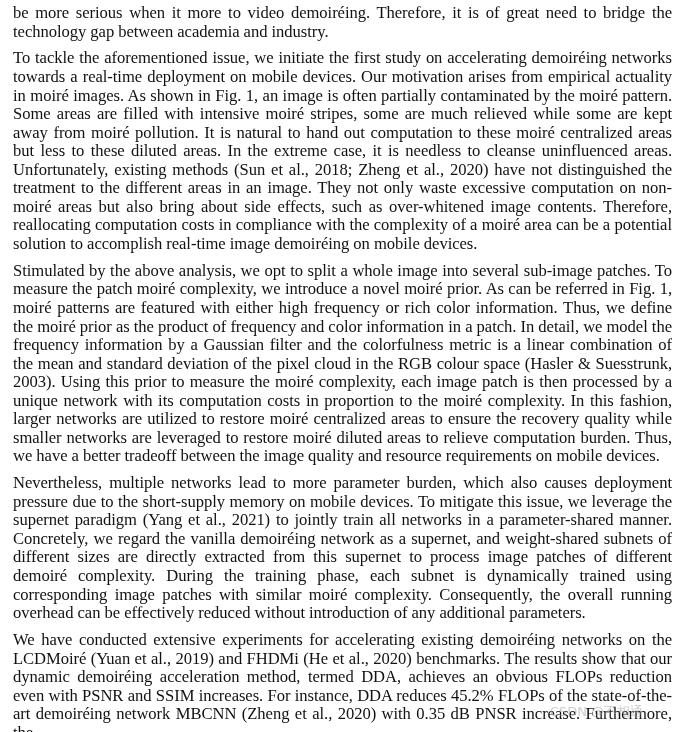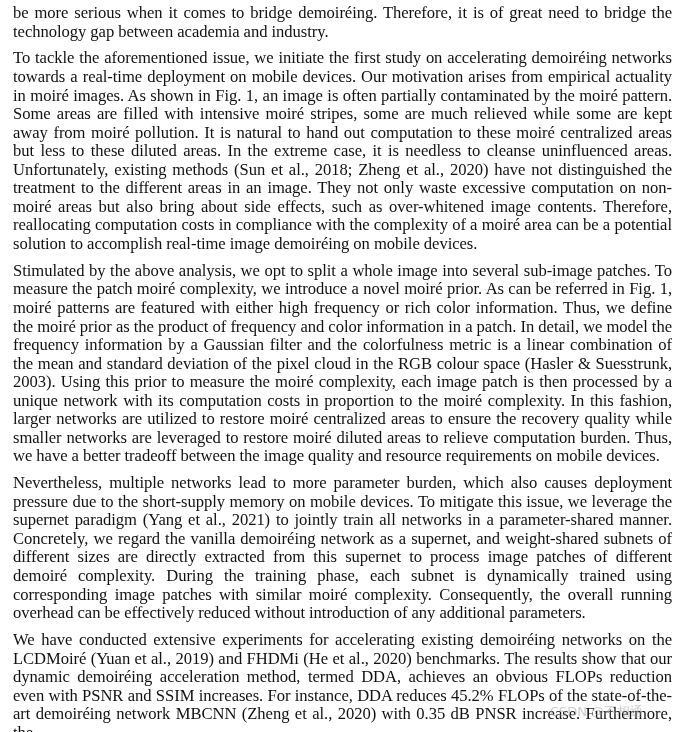--- a/index.html
+++ b/index.html
@@ -37,20 +37,20 @@
     font-size: 13px;
     color: rgba(160,160,160,0.55);
     pointer-events: none;
     white-space: nowrap;
   }
 </style>
 </head>
 <body>
 
 <div class="page">
-  <p class="para">be more serious when it comes to bridge demoiréing. Therefore, it is of great need to bridge the technology gap between academia and industry.</p>
+  <p class="para">be more serious when it more to video demoiréing. Therefore, it is of great need to bridge the technology gap between academia and industry.</p>
   <p class="para">To tackle the aforementioned issue, we initiate the first study on accelerating demoiréing networks towards a real-time deployment on mobile devices. Our motivation arises from empirical actuality in moiré images. As shown in Fig. 1, an image is often partially contaminated by the moiré pattern. Some areas are filled with intensive moiré stripes, some are much relieved while some are kept away from moiré pollution. It is natural to hand out computation to these moiré centralized areas but less to these diluted areas. In the extreme case, it is needless to cleanse uninfluenced areas. Unfortunately, existing methods (Sun et al., 2018; Zheng et al., 2020) have not distinguished the treatment to the different areas in an image. They not only waste excessive computation on non-moiré areas but also bring about side effects, such as over-whitened image contents. Therefore, reallocating computation costs in compliance with the complexity of a moiré area can be a potential solution to accomplish real-time image demoiréing on mobile devices.</p>
   <p class="para">Stimulated by the above analysis, we opt to split a whole image into several sub-image patches. To measure the patch moiré complexity, we introduce a novel moiré prior. As can be referred in Fig. 1, moiré patterns are featured with either high frequency or rich color information. Thus, we define the moiré prior as the product of frequency and color information in a patch. In detail, we model the frequency information by a Gaussian filter and the colorfulness metric is a linear combination of the mean and standard deviation of the pixel cloud in the RGB colour space (Hasler &amp; Suesstrunk, 2003). Using this prior to measure the moiré complexity, each image patch is then processed by a unique network with its computation costs in proportion to the moiré complexity. In this fashion, larger networks are utilized to restore moiré centralized areas to ensure the recovery quality while smaller networks are leveraged to restore moiré diluted areas to relieve computation burden. Thus, we have a better tradeoff between the image quality and resource requirements on mobile devices.</p>
   <p class="para">Nevertheless, multiple networks lead to more parameter burden, which also causes deployment pres­sure due to the short-supply memory on mobile devices. To mitigate this issue, we leverage the supernet paradigm (Yang et al., 2021) to jointly train all networks in a parameter-shared manner. Concretely, we regard the vanilla demoiréing network as a supernet, and weight-shared subnets of different sizes are directly extracted from this supernet to process image patches of different demoiré complexity. During the training phase, each subnet is dynamically trained using corresponding im­age patches with similar moiré complexity. Consequently, the overall running overhead can be effectively reduced without introduction of any additional parameters.</p>
   <p class="para">We have conducted extensive experiments for accelerating existing demoiréing networks on the LCDMoiré (Yuan et al., 2019) and FHDMi (He et al., 2020) benchmarks. The results show that our dynamic demoiréing acceleration method, termed DDA, achieves an obvious FLOPs reduction even with PSNR and SSIM increases. For instance, DDA reduces 45.2% FLOPs of the state-of-the-art demoiréing network MBCNN (Zheng et al., 2020) with 0.35 dB PNSR increase. Furthermore, the</p>
 </div>
 
 <div class="watermark">CSDN @不相通</div>
 
 </body></html>

